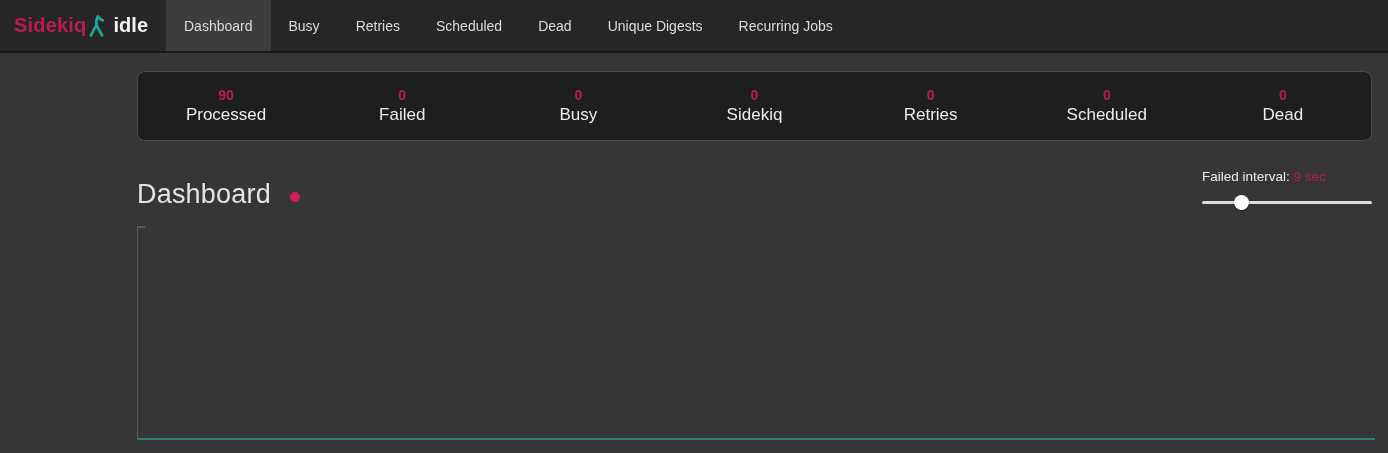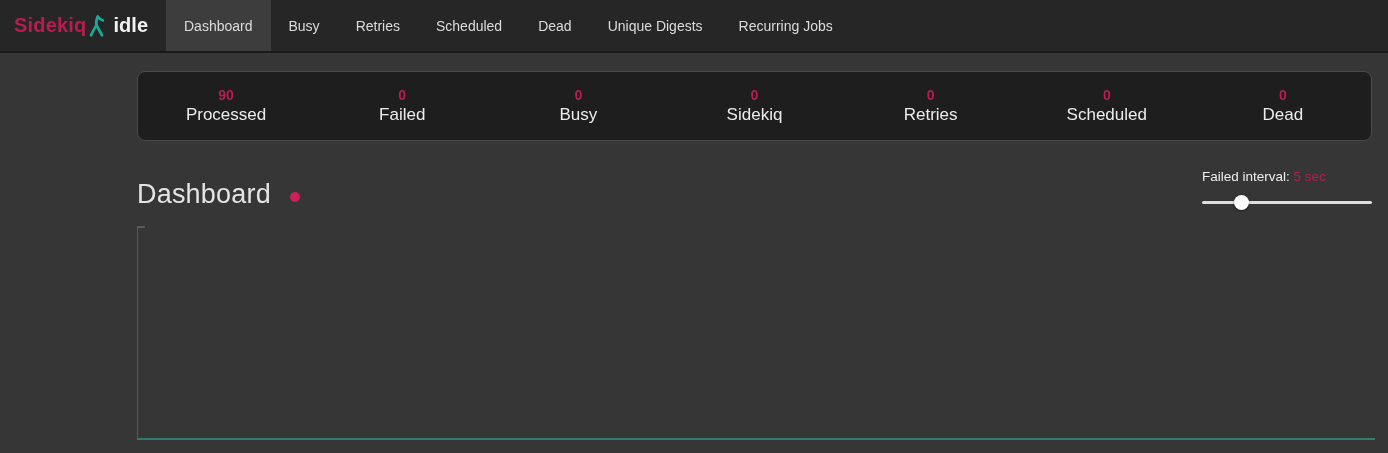--- a/index.html
+++ b/index.html
@@ -201,21 +201,21 @@
 </div>
 
 <div class="page-header">
   <div class="title-wrap">
     <span class="page-title">Dashboard</span>
     <span class="beacon"></span>
   </div>
   <div class="polling">
     <div class="polling-label">
       <span>Failed interval:</span>
-      <span class="polling-value">5 sec</span>
+      <span class="polling-value">9 sec</span>
     </div>
     <div class="slider">
       <div class="slider-track"></div>
       <div class="slider-thumb" style="left: 19%;"></div>
     </div>
   </div>
 </div>
 
 <div class="graph-panel">
   <div class="graph-tick"></div>

